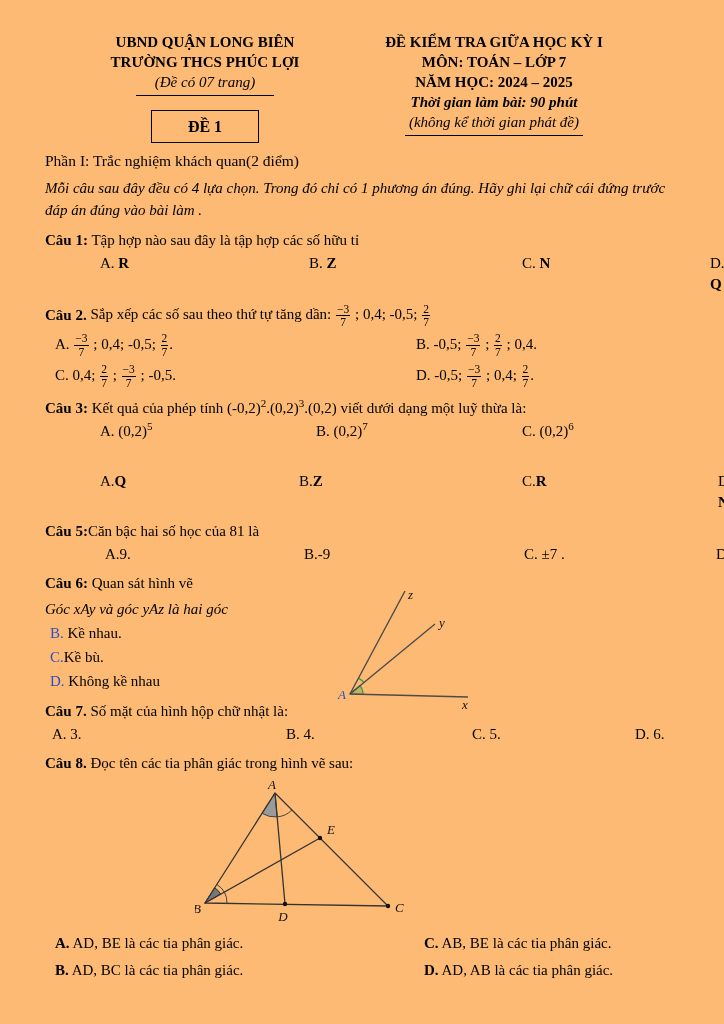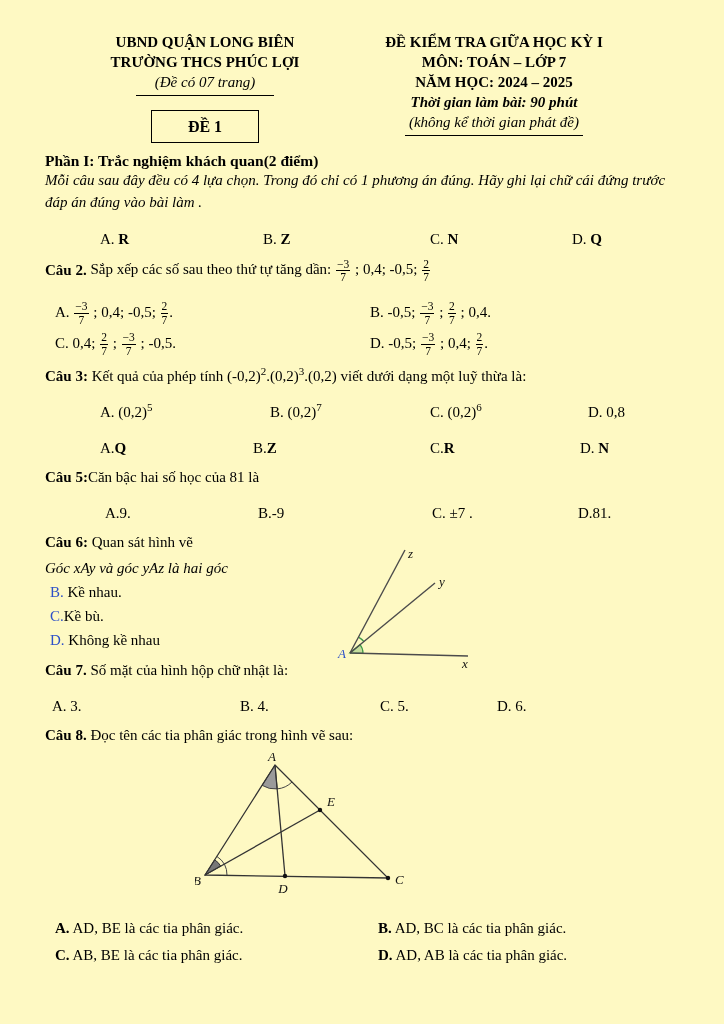--- a/index.html
+++ b/index.html
@@ -1,42 +1,42 @@
 <!DOCTYPE html>
 <html style="--option_letter_blue: #2d50c8; --angle_arc_green: #3f9b47;"><head>
 <meta charset="utf-8">
 <style>
   html,body{margin:0;padding:0;background:#e8e8e8;}
   .page{
-    width:724px;height:1024px;background:#fef9c3;margin:0 auto;
+    width:724px;height:1024px;background:#fdba74;margin:0 auto;
     font-family:"Liberation Serif",serif;font-size:15px;color:#000;
     position:relative;overflow:hidden;
   }
   
   .header{display:flex;padding-top:32px;}
   .h-left{width:320px;margin-left:45px;text-align:center;}
   .h-right{flex:1;text-align:center;padding-right:101px;}
   .h-line{line-height:20px;}
   .bold{font-weight:700;}
   .italic{font-style:italic;}
   .bold-italic{font-weight:700;font-style:italic;}
   .rule{border-bottom:1.4px solid #000;margin:3px auto 0;}
   .rule-left{width:138px;}
   .rule-right{width:178px;}
   .de-box{
     width:106px;margin:14px auto 0;border:1.7px solid #000;
     font-weight:700;font-size:16px;text-align:center;padding:7px 0 6px;
   }
   
-  .section-title{margin:9px 0 0 45px;font-weight:700;font-size:15.5px;}
-  .intro{margin:0 40px 0 45px;font-style:italic;line-height:1.45;}
+  .section-title{margin:9px 0 0 45px;font-weight:400;font-size:15.5px;}
+  .intro{margin:8px 40px 0 45px;font-style:italic;line-height:1.45;}
   .q{margin:8px 35px 0 45px;position:relative;}
   .q-line{line-height:21px;}
   .q-label{font-weight:700;}
-  .opts{display:grid;margin-top:15px;line-height:21px;}
+  .opts{display:grid;margin-top:2px;line-height:21px;gap:46px;}
   .opts-q1{padding-left:55px;grid-template-columns:163px 167px 142px auto;}
   .opts-q2{padding-left:10px;grid-template-columns:315px auto;row-gap:3px;line-height:26px;}
   .opts-q3{padding-left:55px;grid-template-columns:170px 160px 158px auto;}
   .opts-q4{padding-left:55px;grid-template-columns:153px 177px 150px auto;}
   .opts-q5{padding-left:60px;grid-template-columns:153px 174px 146px auto;}
   .opts-q7{padding-left:7px;grid-template-columns:188px 140px 117px auto;}
   .opts-q8{padding-left:10px;grid-template-columns:323px auto;row-gap:5px;line-height:22px;}
   .opt-letter-bold{font-weight:700;}
   .q6-sub{font-style:italic;margin-top:3px;line-height:24px;}
   .q6-opts{padding-left:5px;}
@@ -83,20 +83,23 @@
       <div class="h-line bold-italic">Thời gian làm bài: 90 phút</div>
       <div class="h-line italic">(không kể thời gian phát đề)</div>
       <div class="rule rule-right"></div>
     </div>
   </div>
 
   <div class="section-title">Phần I: Trắc nghiệm khách quan(2 điểm)</div>
   <div class="intro">Mỗi câu sau đây đều có 4 lựa chọn. Trong đó chỉ có 1 phương án đúng. Hãy ghi lại chữ cái đứng trước đáp án đúng vào bài làm .</div>
 
   <div class="q">
+    <div class="q-line">
+      <span class="q-label">Câu 1:</span><span> Tập hợp nào sau đây là tập hợp các số hữu tỉ</span>
+    </div>
     <div class="opts opts-q1">
       <span>A. <b>R</b></span>
       <span>B. <b>Z</b></span>
       <span>C. <b>N</b></span>
       <span>D. <b>Q</b></span>
     </div>
   </div>
 
   <div class="q">
     <div class="q-line">
@@ -197,19 +200,19 @@
       <circle class="dot" cx="193" cy="126" r="2.2"></circle>
       <text class="fig-label" x="77" y="9" text-anchor="middle">A</text>
       <text class="fig-label" x="132" y="54">E</text>
       <text class="fig-label" x="6" y="133" text-anchor="end">B</text>
       <text class="fig-label" x="88" y="141" text-anchor="middle">D</text>
       <text class="fig-label" x="200" y="132">C</text>
     </svg>
 
     <div class="opts opts-q8">
       <span><span class="opt-letter-bold">A.</span><span> AD, BE  là các tia phân giác.</span></span>
+      <span><span class="opt-letter-bold">C.</span><span> AB, BE  là các tia phân giác.</span></span>
       <span><span class="opt-letter-bold">B.</span><span> AD, BC  là các tia phân giác.</span></span>
-      <span><span class="opt-letter-bold">C.</span><span> AB, BE  là các tia phân giác.</span></span>
       <span><span class="opt-letter-bold">D.</span><span> AD, AB  là các tia phân giác.</span></span>
     </div>
   </div>
 
 </div>
 
 </body></html>

